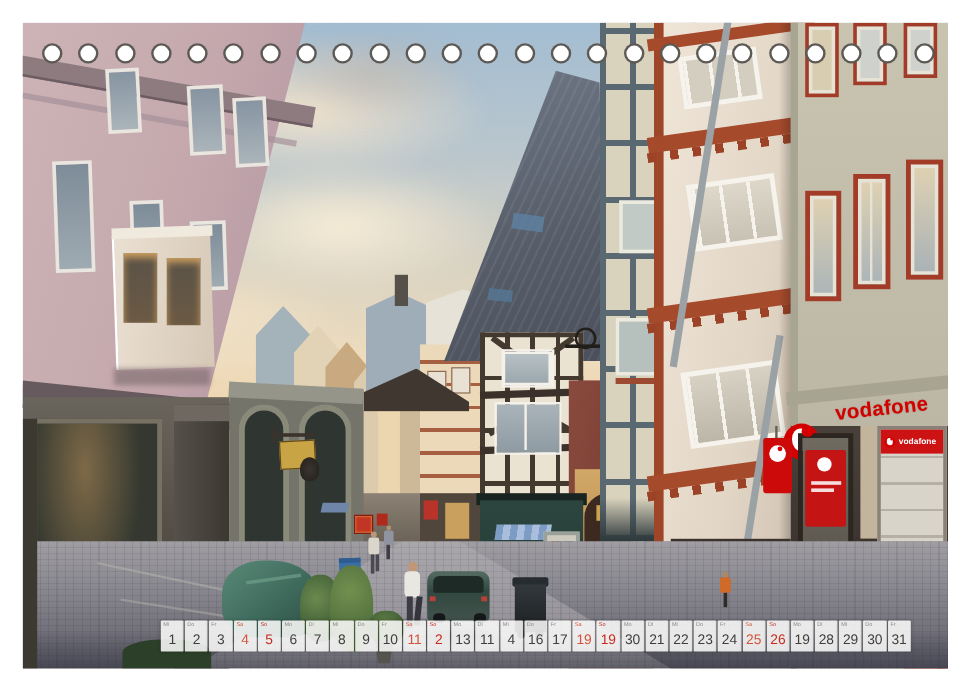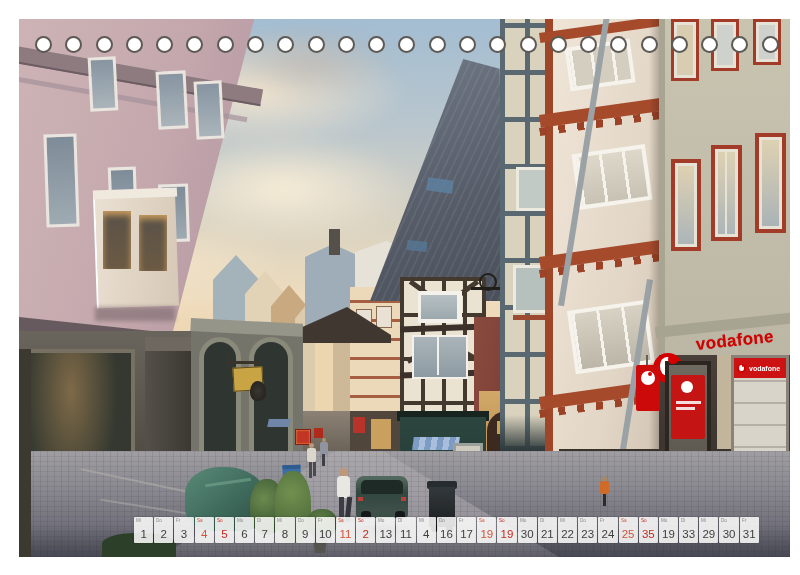--- a/index.html
+++ b/index.html
@@ -382,29 +382,29 @@
       <div class="cell">
         <span class="wd">Fr</span>
         <span class="num">24</span>
       </div>
       <div class="cell sa">
         <span class="wd">Sa</span>
         <span class="num">25</span>
       </div>
       <div class="cell so">
         <span class="wd">So</span>
-        <span class="num">35</span>
+        <span class="num">26</span>
       </div>
       <div class="cell">
         <span class="wd">Mo</span>
         <span class="num">19</span>
       </div>
       <div class="cell">
         <span class="wd">Di</span>
-        <span class="num">33</span>
+        <span class="num">28</span>
       </div>
       <div class="cell">
         <span class="wd">Mi</span>
         <span class="num">29</span>
       </div>
       <div class="cell">
         <span class="wd">Do</span>
         <span class="num">30</span>
       </div>
       <div class="cell">

